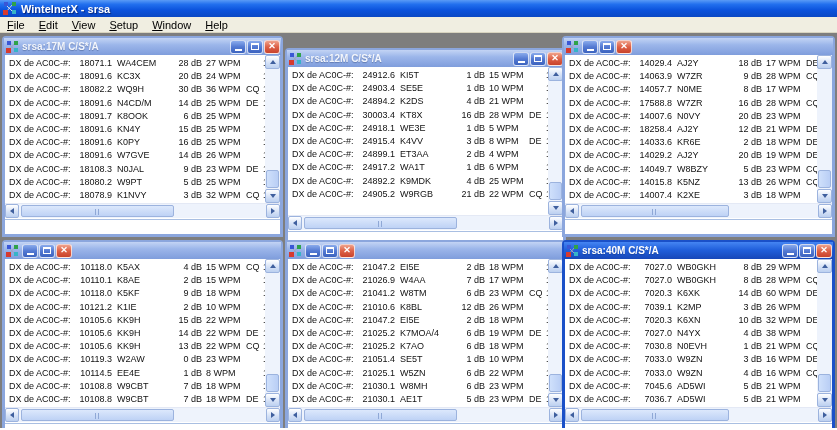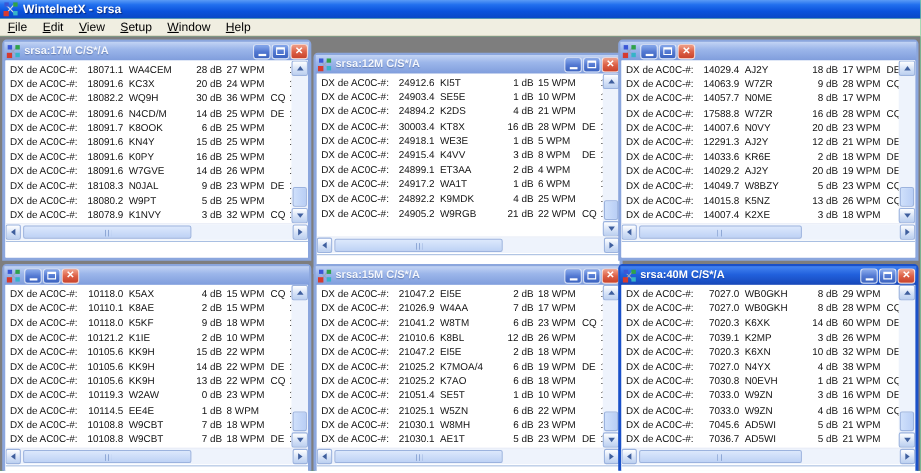--- a/index.html
+++ b/index.html
@@ -466,21 +466,21 @@
               <div class="row">
                 <span class="c-prefix">DX de AC0C-#:</span>
                 <span class="c-freq">14007.6</span>
                 <span class="c-call">N0VY</span>
                 <span class="c-db">20 dB</span>
                 <span class="c-wpm">23 WPM</span>
                 <span class="c-flag"></span>
               </div>
               <div class="row">
                 <span class="c-prefix">DX de AC0C-#:</span>
-                <span class="c-freq">12291.3</span>
+                <span class="c-freq">18258.4</span>
                 <span class="c-call">AJ2Y</span>
                 <span class="c-db">12 dB</span>
                 <span class="c-wpm">21 WPM</span>
                 <span class="c-flag">DE</span>
               </div>
               <div class="row">
                 <span class="c-prefix">DX de AC0C-#:</span>
                 <span class="c-freq">14033.6</span>
                 <span class="c-call">KR6E</span>
                 <span class="c-db">2 dB</span>
@@ -698,21 +698,20 @@
       <div class="win w4">
     <div class="tbar">
       <svg width="13" height="12" viewBox="0 0 13 12">
         <line x1="3" y1="9" x2="9" y2="2" stroke="#9aa6c0" stroke-width="1"></line>
         <line x1="3" y1="3" x2="9" y2="9" stroke="#9aa6c0" stroke-width="1"></line>
         <rect x="0" y="7" width="5" height="5" fill="#d63a2f"></rect>
         <rect x="1" y="0" width="4" height="4" fill="#3a57d6"></rect>
         <rect x="8" y="0" width="4" height="4" fill="#2fa24a"></rect>
         <rect x="8" y="7" width="4" height="4" fill="#36b4c8"></rect>
       </svg>
-      <span class="wtitle">srsa:15M C/S*/A</span>
       <span class="wbtns">
         <span class="wbtn min">
               <i></i>
             </span>
         <span class="wbtn max">
               <i></i>
             </span>
         <span class="wbtn close">✕</span>
       </span>
     </div>

